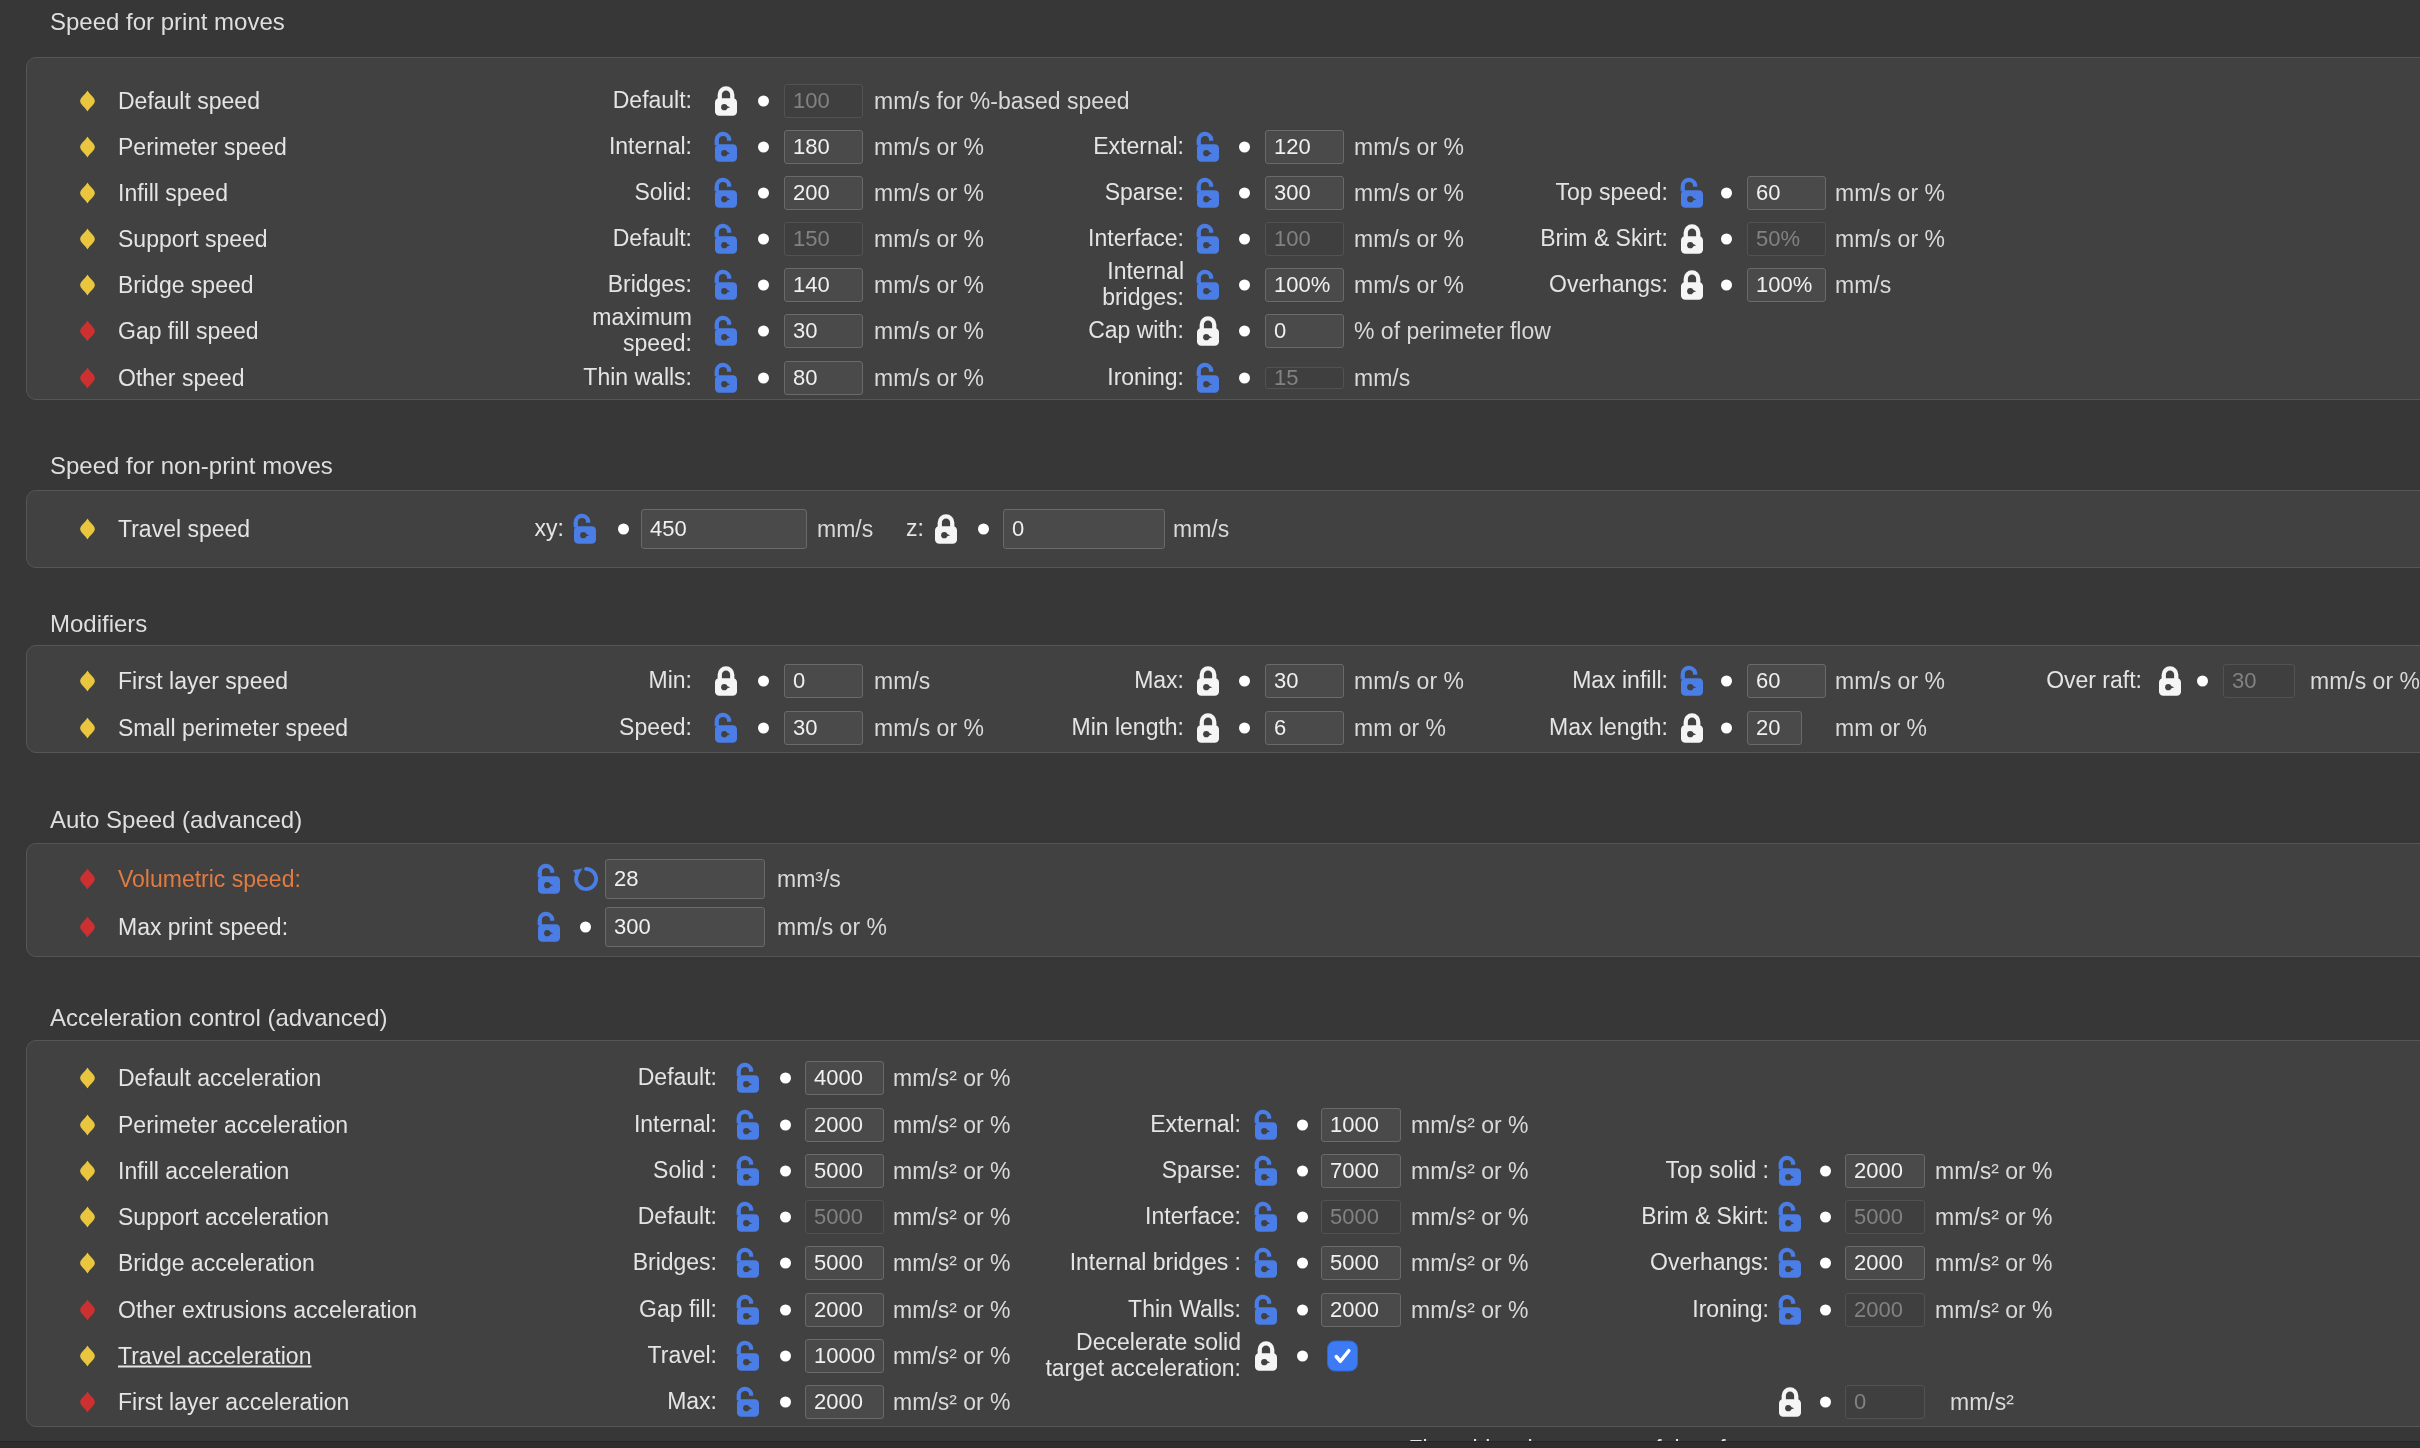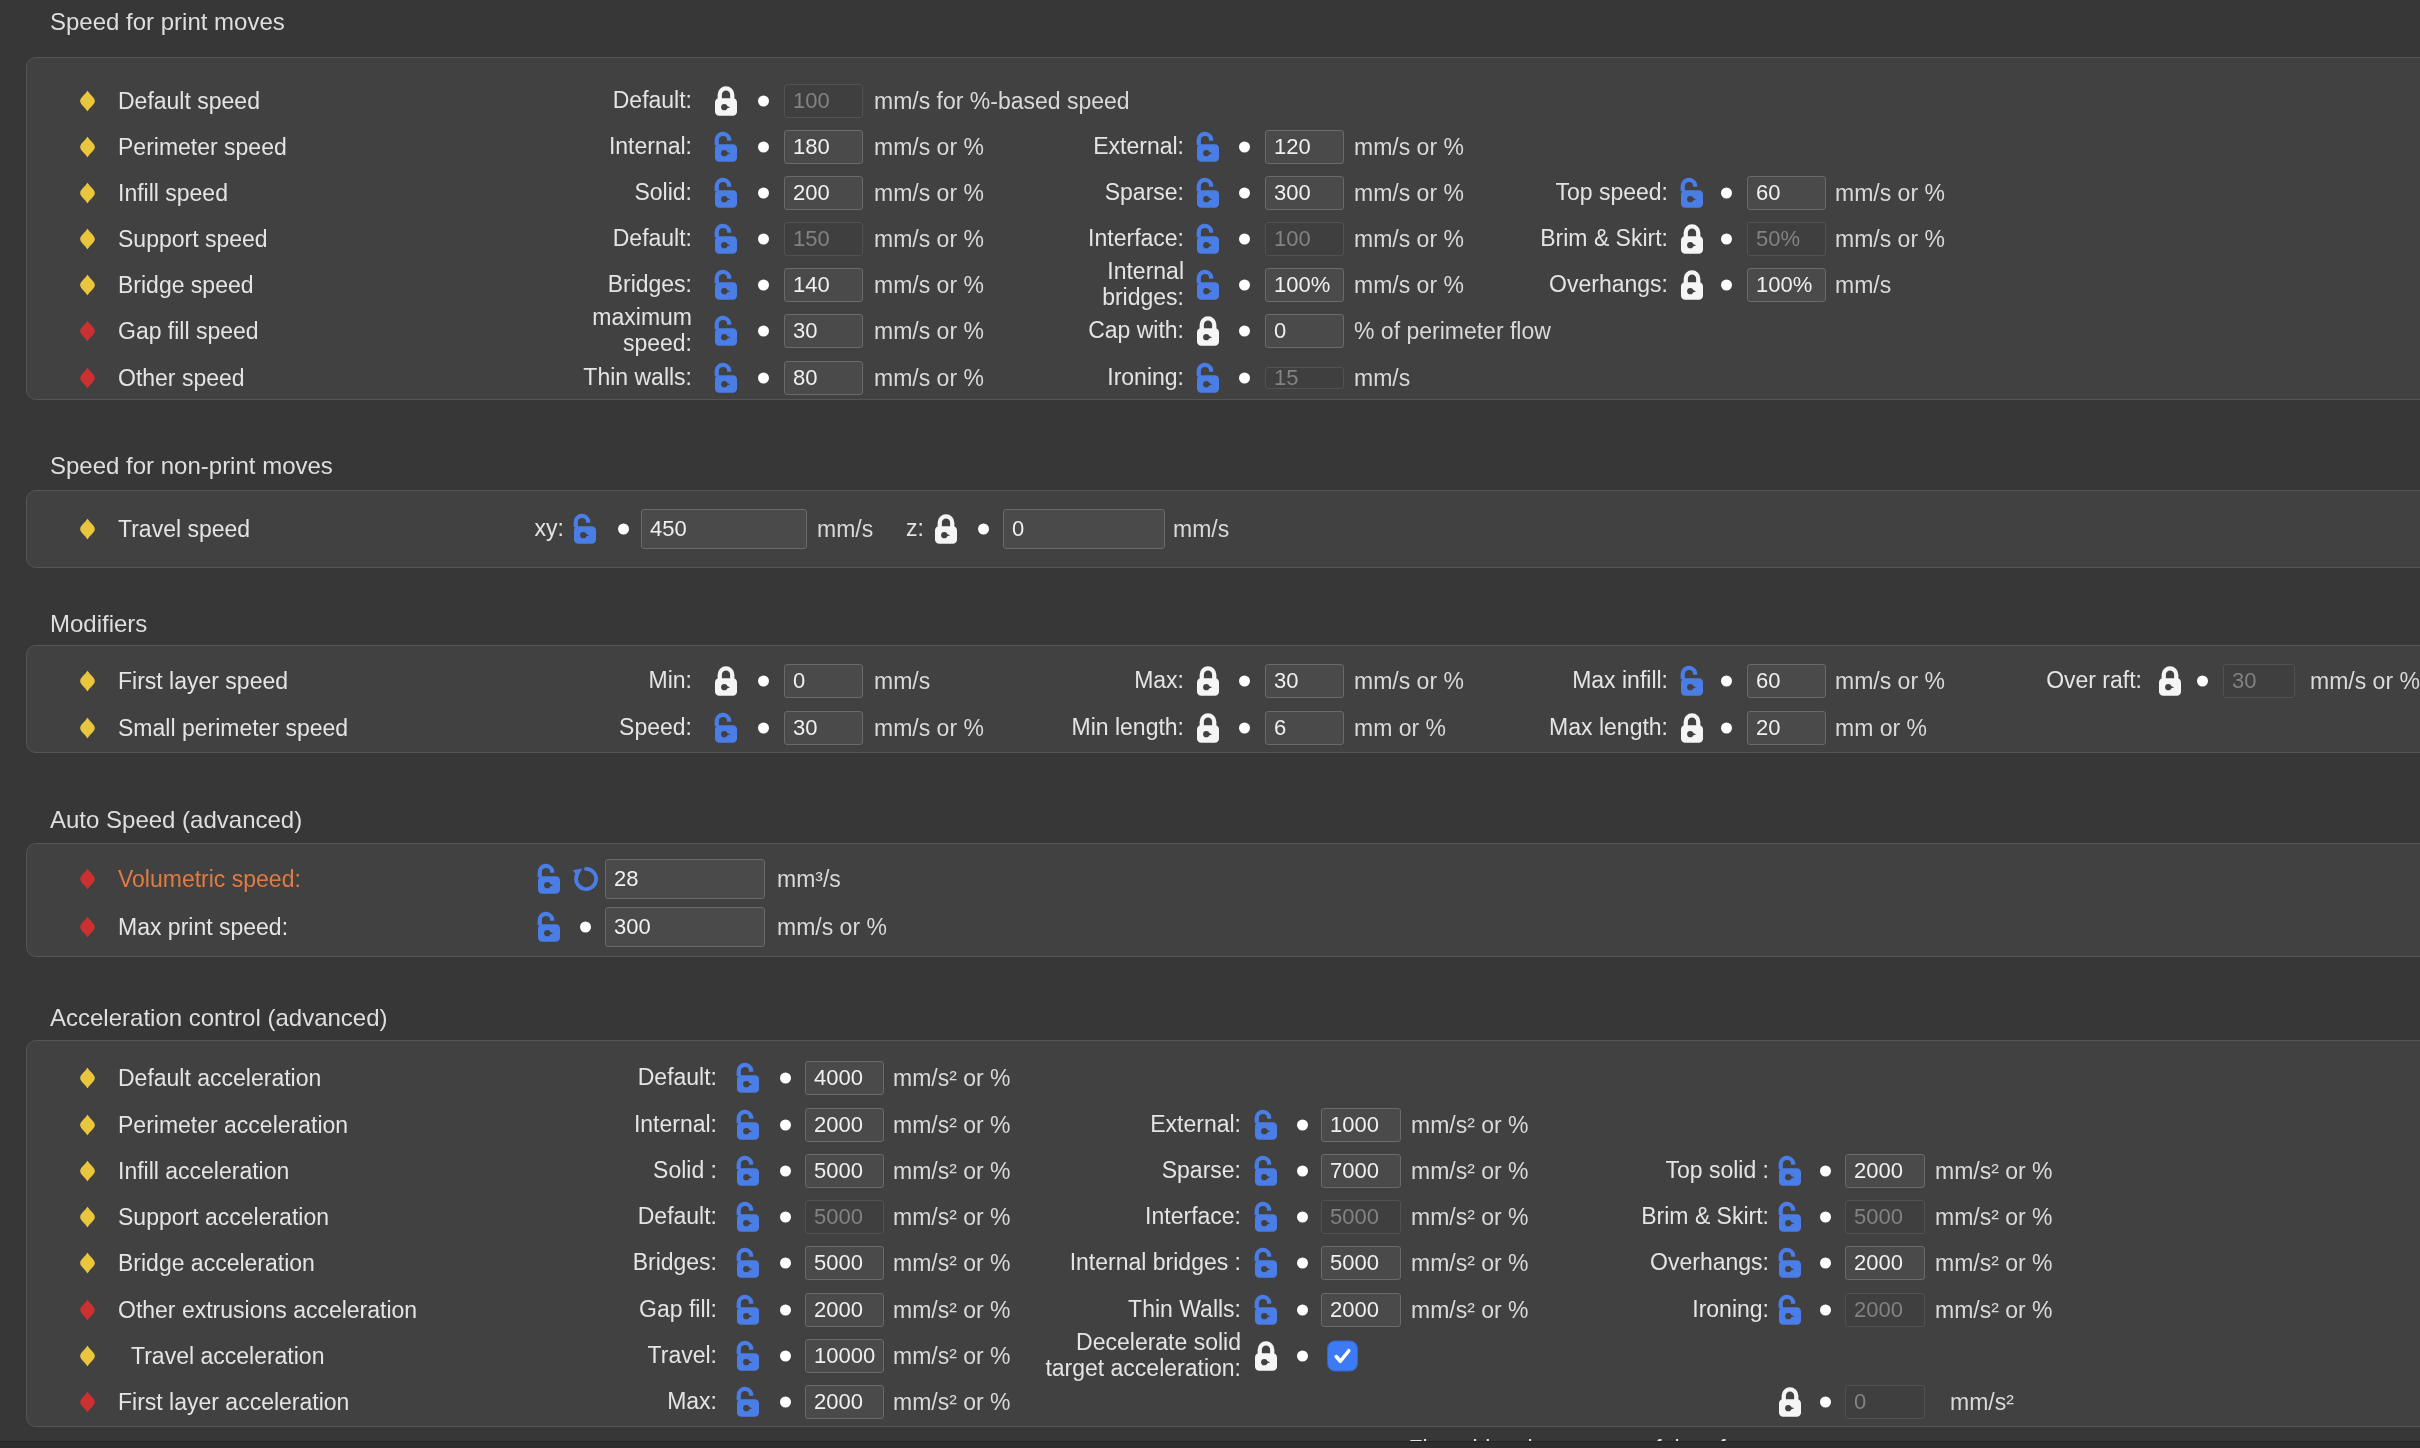--- a/index.html
+++ b/index.html
@@ -374,21 +374,21 @@
       <input class="inp cell" type="text" value="6" style="left: 1238px; width: 79px; height: 34px;">
       <div class="cell unit" style="left: 1327px;">mm or %</div>
       <div class="cell field-label" style="left: 1211px; width: 430px;">Max length:</div>
       <span class="cell lock lock-white" style="left: 1650px;"><svg width="30" height="34" viewBox="0 0 24 27">
           <path d="M7 12 V8.4 a5 5 0 0 1 10 0 V12" fill="none" stroke="currentColor" stroke-width="3.4"></path>
           <rect x="3.2" y="11.2" width="17.6" height="14" rx="3.4" fill="currentColor"></rect>
           <circle cx="10.6" cy="18.4" r="2.5" fill="#414141"></circle>
           <path d="M10.6 16.6 l4.8 1.8 l-4.8 1.8 z" fill="#414141"></path>
         </svg></span>
       <span class="cell dot" style="left: 1694px;"></span>
-      <input class="inp cell" type="text" value="20" style="left: 1720px; width: 79px; height: 34px;">
+      <input class="inp cell" type="text" value="20" style="left: 1720px; width: 55px; height: 34px;">
       <div class="cell unit" style="left: 1808px;">mm or %</div>
     </div>
   </div>
 <div class="group" id="group3" style="top: 843px; height: 114px;">
     <div class="row" style="top: 12px;">
       <span class="cell bullet" style="left: 53px;"><svg width="15" height="21" viewBox="0 0 14 20">
           <path d="M7 0 C9.2 4.2 14 6.6 14 10 C14 13.4 9.2 15.8 7 20 C4.8 15.8 0 13.4 0 10 C0 6.6 4.8 4.2 7 0 Z" fill="#cc3030"></path>
         </svg></span>
       <div class="cell row-name" style="left: 91px; color: rgb(224, 123, 66);">Volumetric speed:</div>
       <span class="cell lock lock-blue" style="left: 507px;"><svg width="30" height="34" viewBox="0 0 24 27">
@@ -604,21 +604,21 @@
           <path d="M10.6 16.6 l4.8 1.8 l-4.8 1.8 z" fill="#414141"></path>
         </svg></span>
       <span class="cell dot" style="left: 1793px;"></span>
       <input class="inp cell off" type="text" disabled="" value="2000" style="left: 1818px; width: 80px; height: 34px;">
       <div class="cell unit" style="left: 1908px;">mm/s² or %</div>
     </div>
     <div class="row" style="top: 292px;">
       <span class="cell bullet" style="left: 53px;"><svg width="15" height="21" viewBox="0 0 14 20">
           <path d="M7 0 C9.2 4.2 14 6.6 14 10 C14 13.4 9.2 15.8 7 20 C4.8 15.8 0 13.4 0 10 C0 6.6 4.8 4.2 7 0 Z" fill="#eac63e"></path>
         </svg></span>
-      <div class="cell row-name" style="left: 104px;">Travel acceleration</div>
+      <div class="cell row-name" style="left: 91px; text-decoration: underline;">Travel acceleration</div>
       <div class="cell field-label" style="left: 260px; width: 430px;">Travel:</div>
       <span class="cell lock lock-blue" style="left: 706px;"><svg width="30" height="34" viewBox="0 0 24 27">
           <path d="M4.6 12 V8 a5 5 0 0 1 9.9 -1 v1.4" fill="none" stroke="currentColor" stroke-width="3.4"></path>
           <rect x="3.2" y="11.2" width="17.6" height="14" rx="3.4" fill="currentColor"></rect>
           <circle cx="10.6" cy="18.4" r="2.5" fill="#414141"></circle>
           <path d="M10.6 16.6 l4.8 1.8 l-4.8 1.8 z" fill="#414141"></path>
         </svg></span>
       <span class="cell dot" style="left: 753px;"></span>
       <input class="inp cell" type="text" value="10000" style="left: 778px; width: 79px; height: 34px;">
       <div class="cell unit" style="left: 866px;">mm/s² or %</div>

